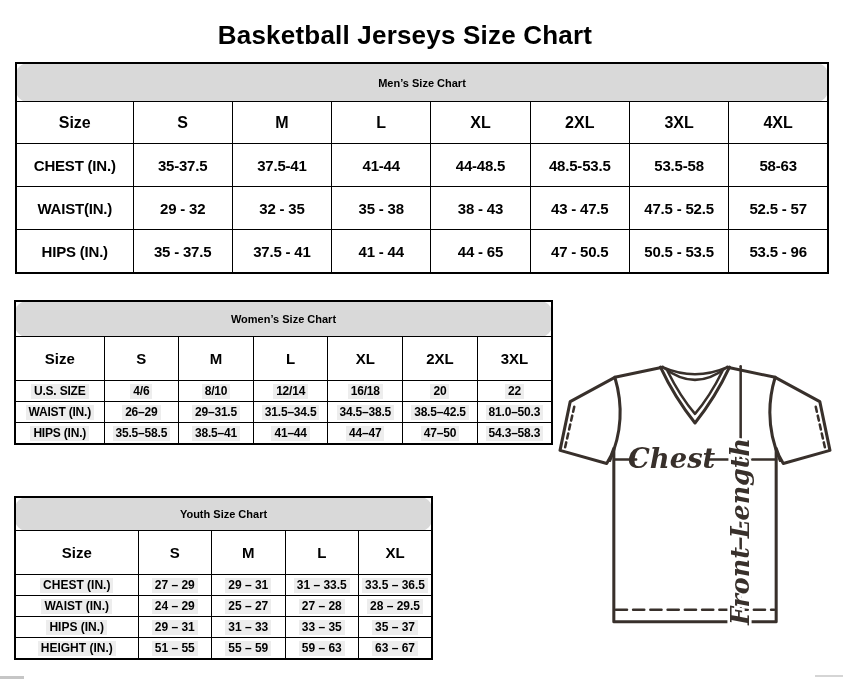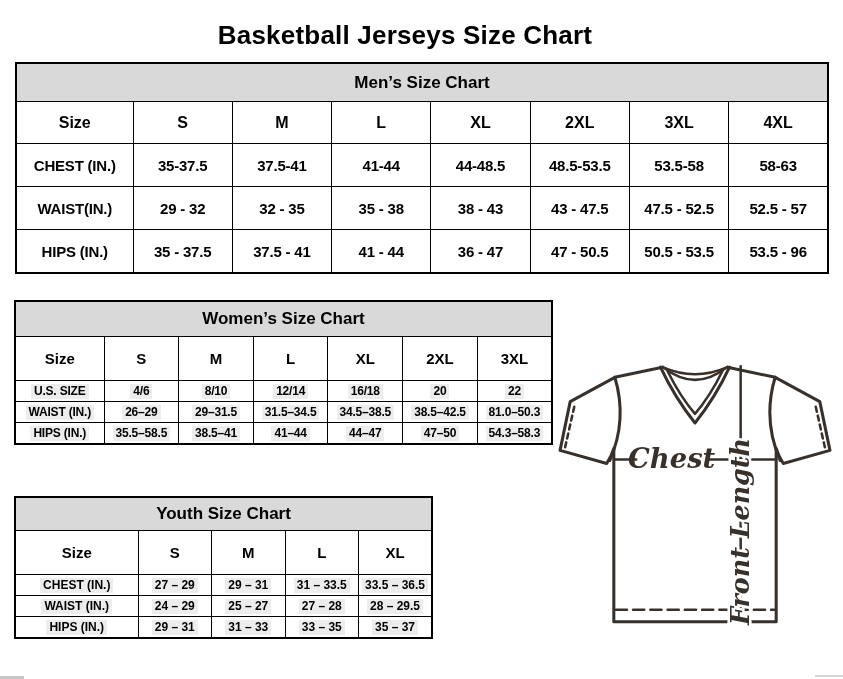--- a/index.html
+++ b/index.html
@@ -10,21 +10,21 @@
   .page-title{
     position:absolute;left:0;top:3px;width:810px;text-align:center;
     font-size:26px;font-weight:bold;letter-spacing:.2px;
   }
   table.size-table{
     position:absolute;border-collapse:collapse;table-layout:fixed;
     background:#fff;font-weight:bold;text-align:center;
     border:2px solid #000;
   }
   .size-table td{border:1px solid #000;padding:0;vertical-align:middle;}
-  .size-table tr.band td{background:#d9d9d9;font-size:17px;}
+  .size-table tr.band td{background:#d9d9d9;font-size:11px;border-radius:12px;}
   .t-mens{left:15px;top:62px;width:814px;}
   .t-mens tr.band td{height:37px;}
   .t-mens tr.cols td{height:41px;font-size:16px;}
   .t-mens tr.data td{height:42px;font-size:15px;letter-spacing:-.2px;}
   .t-wom{left:14px;top:300px;width:539px;}
   .t-wom tr.band td{height:34px;margin-left:48px;}
   .t-wom tr.cols td{height:43px;font-size:15px;}
   .t-wom tr.data td{height:20px;font-size:12px;letter-spacing:-.2px;}
   .t-youth{left:14px;top:496px;width:419px;}
   .t-youth tr.band td{height:32px;}
@@ -84,21 +84,21 @@
         <td><span>38 - 43</span></td>
         <td><span>43 - 47.5</span></td>
         <td><span>47.5 - 52.5</span></td>
         <td><span>52.5 - 57</span></td>
       </tr>
       <tr class="data">
         <td><span>HIPS (IN.)</span></td>
         <td><span>35 - 37.5</span></td>
         <td><span>37.5 - 41</span></td>
         <td><span>41 - 44</span></td>
-        <td><span>36 - 47</span></td>
+        <td><span>44 - 65</span></td>
         <td><span>47 - 50.5</span></td>
         <td><span>50.5 - 53.5</span></td>
         <td><span>53.5 - 96</span></td>
       </tr>
     </tbody>
   </table>
 
 <table class="size-table t-wom">
     <colgroup>
       <col style="width: 89px;">
@@ -185,20 +185,27 @@
         <td><span class="hl">27 – 28</span></td>
         <td><span class="hl">28 – 29.5</span></td>
       </tr>
       <tr class="data">
         <td><span class="hl">HIPS (IN.)</span></td>
         <td><span class="hl">29 – 31</span></td>
         <td><span class="hl">31 – 33</span></td>
         <td><span class="hl">33 – 35</span></td>
         <td><span class="hl">35 – 37</span></td>
       </tr>
+      <tr class="data">
+        <td><span class="hl">HEIGHT (IN.)</span></td>
+        <td><span class="hl">51 – 55</span></td>
+        <td><span class="hl">55 – 59</span></td>
+        <td><span class="hl">59 – 63</span></td>
+        <td><span class="hl">63 – 67</span></td>
+      </tr>
     </tbody>
   </table>
 
 <svg class="jersey" viewBox="0 0 272 266" xmlns="http://www.w3.org/2000/svg">
   <g fill="none" stroke="#38302b" stroke-width="3" stroke-linejoin="round" stroke-linecap="round">
 
     <path fill="#ffffff" d="M104,8 L57,18 L13,42 L3,90 L49,103 Q54,95 56,88 L56,259 L216,259 L216,88 Q218,95 223,103 L269,90 L259,42 L215,18 L168,8"></path>
 
     <path d="M57,18 C66,48 63,75 52,100"></path>
     <path d="M215,18 C206,48 209,75 220,100"></path>

